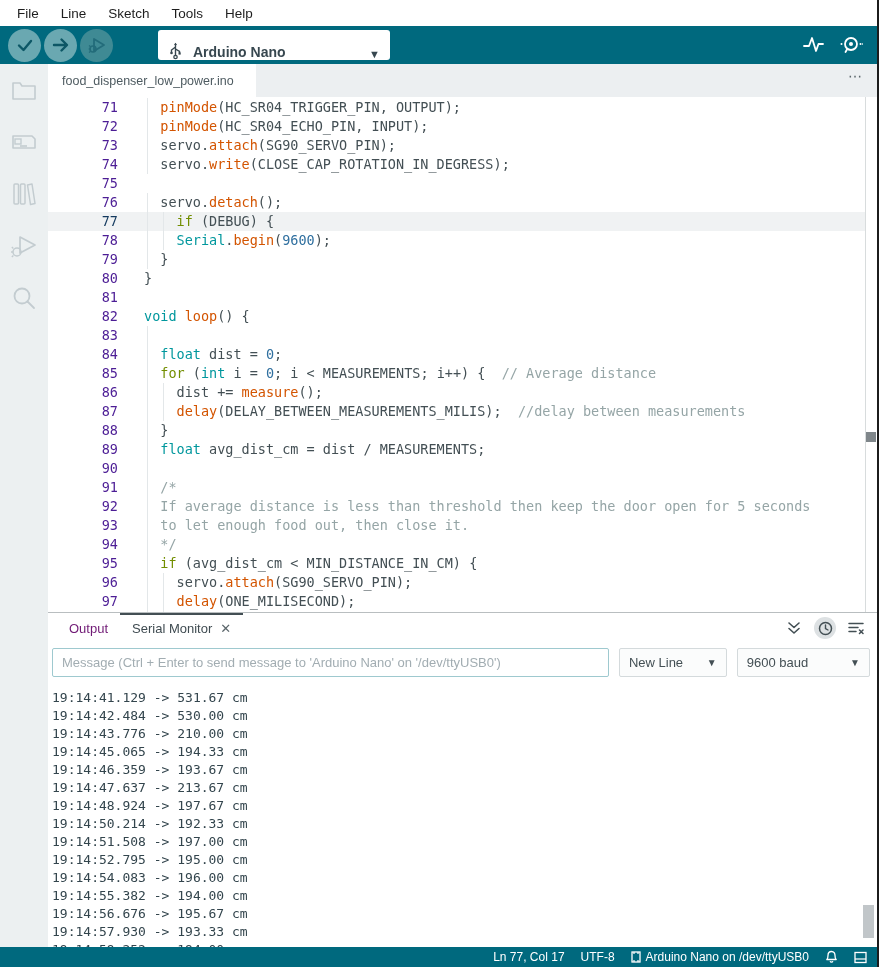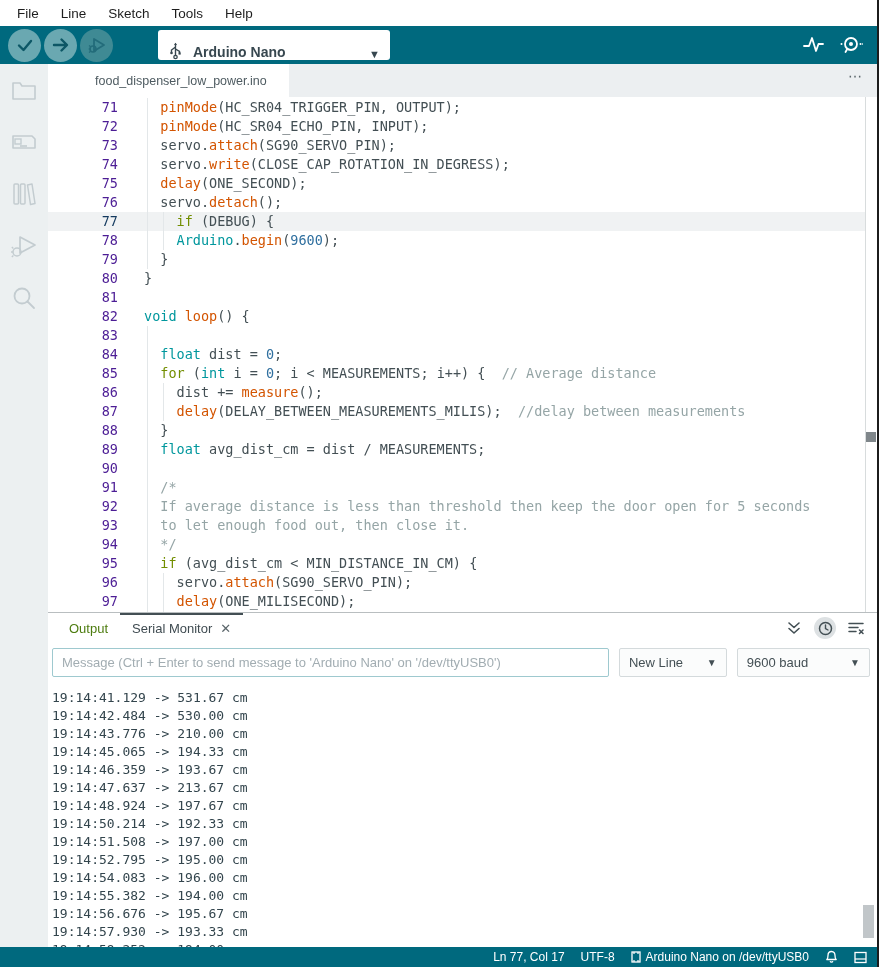--- a/index.html
+++ b/index.html
@@ -22,42 +22,42 @@
   .toolbar-right { margin-left:auto; display:flex; align-items:center; gap:14px; padding-right:14px; color:#fff; }
   .ticon { display:flex; align-items:center; justify-content:center; width:24px; height:24px; }
 
   
   .middle { flex:1 1 auto; display:flex; min-height:0; }
   .sidebar { width:48px; background:#ecf0f1; display:flex; flex-direction:column; align-items:center; padding-top:12px; gap:24px; flex:0 0 auto; }
   .sicon { color:#c3ccd0; display:flex; width:28px; height:28px; align-items:center; justify-content:center; }
   .rightcol { flex:1 1 auto; display:flex; flex-direction:column; min-width:0; }
 
   
-  .tabbar { height:33px; background:#eceff1; display:flex; align-items:stretch; flex:0 0 auto; position:relative;margin-left:33px; }
+  .tabbar { height:33px; background:#eceff1; display:flex; align-items:stretch; flex:0 0 auto; position:relative; }
   .edtab { background:#ffffff; padding:0 22px 0 14px; display:flex; align-items:center; font-size:12.5px; color:#4e5b61; }
   .tab-more { position:absolute; right:14px; top:4px; color:#5b666b; font-size:14px; letter-spacing:1px; }
 
   
   .editor { flex:1 1 auto; position:relative; background:#fff; overflow:hidden; }
   .codepane { position:absolute; inset:0 12px 0 0; padding-top:1px; font-family:"DejaVu Sans Mono", monospace; font-size:13.5px; }
   .cline { display:flex; height:19px; line-height:19px; white-space:pre; }
   .cline.current { background:#f0f2f3; }
   .gut { width:96px; flex:0 0 auto; text-align:right; padding-right:26px; color:#4c1d95; }
   .cline.current .gut { color:#13395e; }
   .ctext { position:relative; flex:1; color:#434f54; }
   .guide { position:absolute; top:0; bottom:0; width:1px; background:#e3e7e9; }
   .s-pl { color:#434f54;margin-top:20px; } .s-fn { color:#d35400; } .s-kw { color:#728e00; }
   .s-ty { color:#00979d; } .s-nu { color:#2f6f9f; } .s-cm { color:#95a5a6; }
   .ed-track { position:absolute; top:0; bottom:0; right:0; width:12px; border-left:1px solid #d8dcdd; }
   .ed-thumb { position:absolute; right:1px; top:335px; width:10px; height:10px; background:#7f868a; }
 
   
   .panel { height:335px; flex:0 0 auto; display:flex; flex-direction:column; border-top:1px solid #b9bec0; background:#fff; }
   .ptabs { height:30px; display:flex; align-items:center; padding-left:9px; flex:0 0 auto; position:relative; }
-  .ptab { font-size:13px; color:#4d7c0f; padding:0 12px; height:100%; display:flex; align-items:center; gap:8px; }
+  .ptab { font-size:13px; color:#701a75; padding:0 12px; height:100%; display:flex; align-items:center; gap:8px; }
   .ptab.active { color:#3f4b51; border-top:2px solid #434f54; margin-top:-1px; }
   .ptab .closex { color:#5b666b; font-size:13px; }
   .ptab-actions { margin-left:auto; display:flex; align-items:center; gap:9px; padding-right:10px; color:#434f54; }
   .pact { width:22px; height:22px; display:flex; align-items:center; justify-content:center; border-radius:4px; }
   .pact.toggled { background:#dde1e3; border-radius:50%; }
 
   .prow { height:38px; display:flex; align-items:center; padding:0 7px 0 4px; flex:0 0 auto; }
   .msg-input { width:570px; height:29px; border:1px solid #9ec9cf; border-radius:2px; padding:0 9px; font-size:13px; color:#ec4899; outline:none; font-family:"Liberation Sans",sans-serif; }
   .msg-input::placeholder { color:#a2adb2; }
   .pselect { height:29px; margin-left:10px; background:#fbfcfc; border:1px solid #d4dadc; border-radius:2px; display:flex; align-items:center; justify-content:space-between; padding:0 9px; font-size:13px; color:#434f54; }
@@ -178,24 +178,24 @@
       </div>
       <span class="tab-more">⋯</span>
     </div>
 
     <div class="editor">
       <div class="codepane" id="codepane">
           <div class="cline"><span class="gut">71</span><span class="ctext"><span class="guide" style="left: 3px;"></span><span class="s-pl">  </span><span class="s-fn">pinMode</span><span class="s-pl">(HC_SR04_TRIGGER_PIN, OUTPUT);</span></span></div>
           <div class="cline"><span class="gut">72</span><span class="ctext"><span class="guide" style="left: 3px;"></span><span class="s-pl">  </span><span class="s-fn">pinMode</span><span class="s-pl">(HC_SR04_ECHO_PIN, INPUT);</span></span></div>
           <div class="cline"><span class="gut">73</span><span class="ctext"><span class="guide" style="left: 3px;"></span><span class="s-pl">  servo.</span><span class="s-fn">attach</span><span class="s-pl">(SG90_SERVO_PIN);</span></span></div>
           <div class="cline"><span class="gut">74</span><span class="ctext"><span class="guide" style="left: 3px;"></span><span class="s-pl">  servo.</span><span class="s-fn">write</span><span class="s-pl">(CLOSE_CAP_ROTATION_IN_DEGRESS);</span></span></div>
-          <div class="cline"><span class="gut">75</span><span class="ctext"><span class="guide" style="left: 3px;"></span><span class="s-pl">  </span><span class="s-fn">delay</span><span class="s-pl">(ONE_SECOND);</span></span></div>
+          <div class="cline"><span class="gut">75</span></div>
           <div class="cline"><span class="gut">76</span><span class="ctext"><span class="guide" style="left: 3px;"></span><span class="s-pl">  servo.</span><span class="s-fn">detach</span><span class="s-pl">();</span></span></div>
           <div class="cline current"><span class="gut">77</span><span class="ctext"><span class="guide" style="left: 3px;"></span><span class="guide" style="left: 19.26px;"></span><span class="s-pl">    </span><span class="s-kw">if</span><span class="s-pl"> (DEBUG) {</span></span></div>
-          <div class="cline"><span class="gut">78</span><span class="ctext"><span class="guide" style="left: 3px;"></span><span class="guide" style="left: 19.26px;"></span><span class="s-pl">    </span><span class="s-ty">Arduino</span><span class="s-pl">.</span><span class="s-fn">begin</span><span class="s-pl">(</span><span class="s-nu">9600</span><span class="s-pl">);</span></span></div>
+          <div class="cline"><span class="gut">78</span><span class="ctext"><span class="guide" style="left: 3px;"></span><span class="guide" style="left: 19.26px;"></span><span class="s-pl">    </span><span class="s-ty">Serial</span><span class="s-pl">.</span><span class="s-fn">begin</span><span class="s-pl">(</span><span class="s-nu">9600</span><span class="s-pl">);</span></span></div>
           <div class="cline"><span class="gut">79</span><span class="ctext"><span class="guide" style="left: 3px;"></span><span class="s-pl">  }</span></span></div>
           <div class="cline"><span class="gut">80</span><span class="ctext"><span class="s-pl">}</span></span></div>
           <div class="cline"><span class="gut">81</span><span class="ctext"></span></div>
           <div class="cline"><span class="gut">82</span><span class="ctext"><span class="s-ty">void</span><span class="s-pl"> </span><span class="s-fn">loop</span><span class="s-pl">() {</span></span></div>
           <div class="cline"><span class="gut">83</span><span class="ctext"><span class="guide" style="left: 3px;"></span></span></div>
           <div class="cline"><span class="gut">84</span><span class="ctext"><span class="guide" style="left: 3px;"></span><span class="s-pl">  </span><span class="s-ty">float</span><span class="s-pl"> dist = </span><span class="s-nu">0</span><span class="s-pl">;</span></span></div>
           <div class="cline"><span class="gut">85</span><span class="ctext"><span class="guide" style="left: 3px;"></span><span class="s-pl">  </span><span class="s-kw">for</span><span class="s-pl"> (</span><span class="s-ty">int</span><span class="s-pl"> i = </span><span class="s-nu">0</span><span class="s-pl">; i &lt; MEASUREMENTS; i++) {  </span><span class="s-cm">// Average distance</span></span></div>
           <div class="cline"><span class="gut">86</span><span class="ctext"><span class="guide" style="left: 3px;"></span><span class="guide" style="left: 19.26px;"></span><span class="s-pl">    dist += </span><span class="s-fn">measure</span><span class="s-pl">();</span></span></div>
           <div class="cline"><span class="gut">87</span><span class="ctext"><span class="guide" style="left: 3px;"></span><span class="guide" style="left: 19.26px;"></span><span class="s-pl">    </span><span class="s-fn">delay</span><span class="s-pl">(DELAY_BETWEEN_MEASUREMENTS_MILIS);  </span><span class="s-cm">//delay between measurements</span></span></div>
           <div class="cline"><span class="gut">88</span><span class="ctext"><span class="guide" style="left: 3px;"></span><span class="s-pl">  }</span></span></div>

